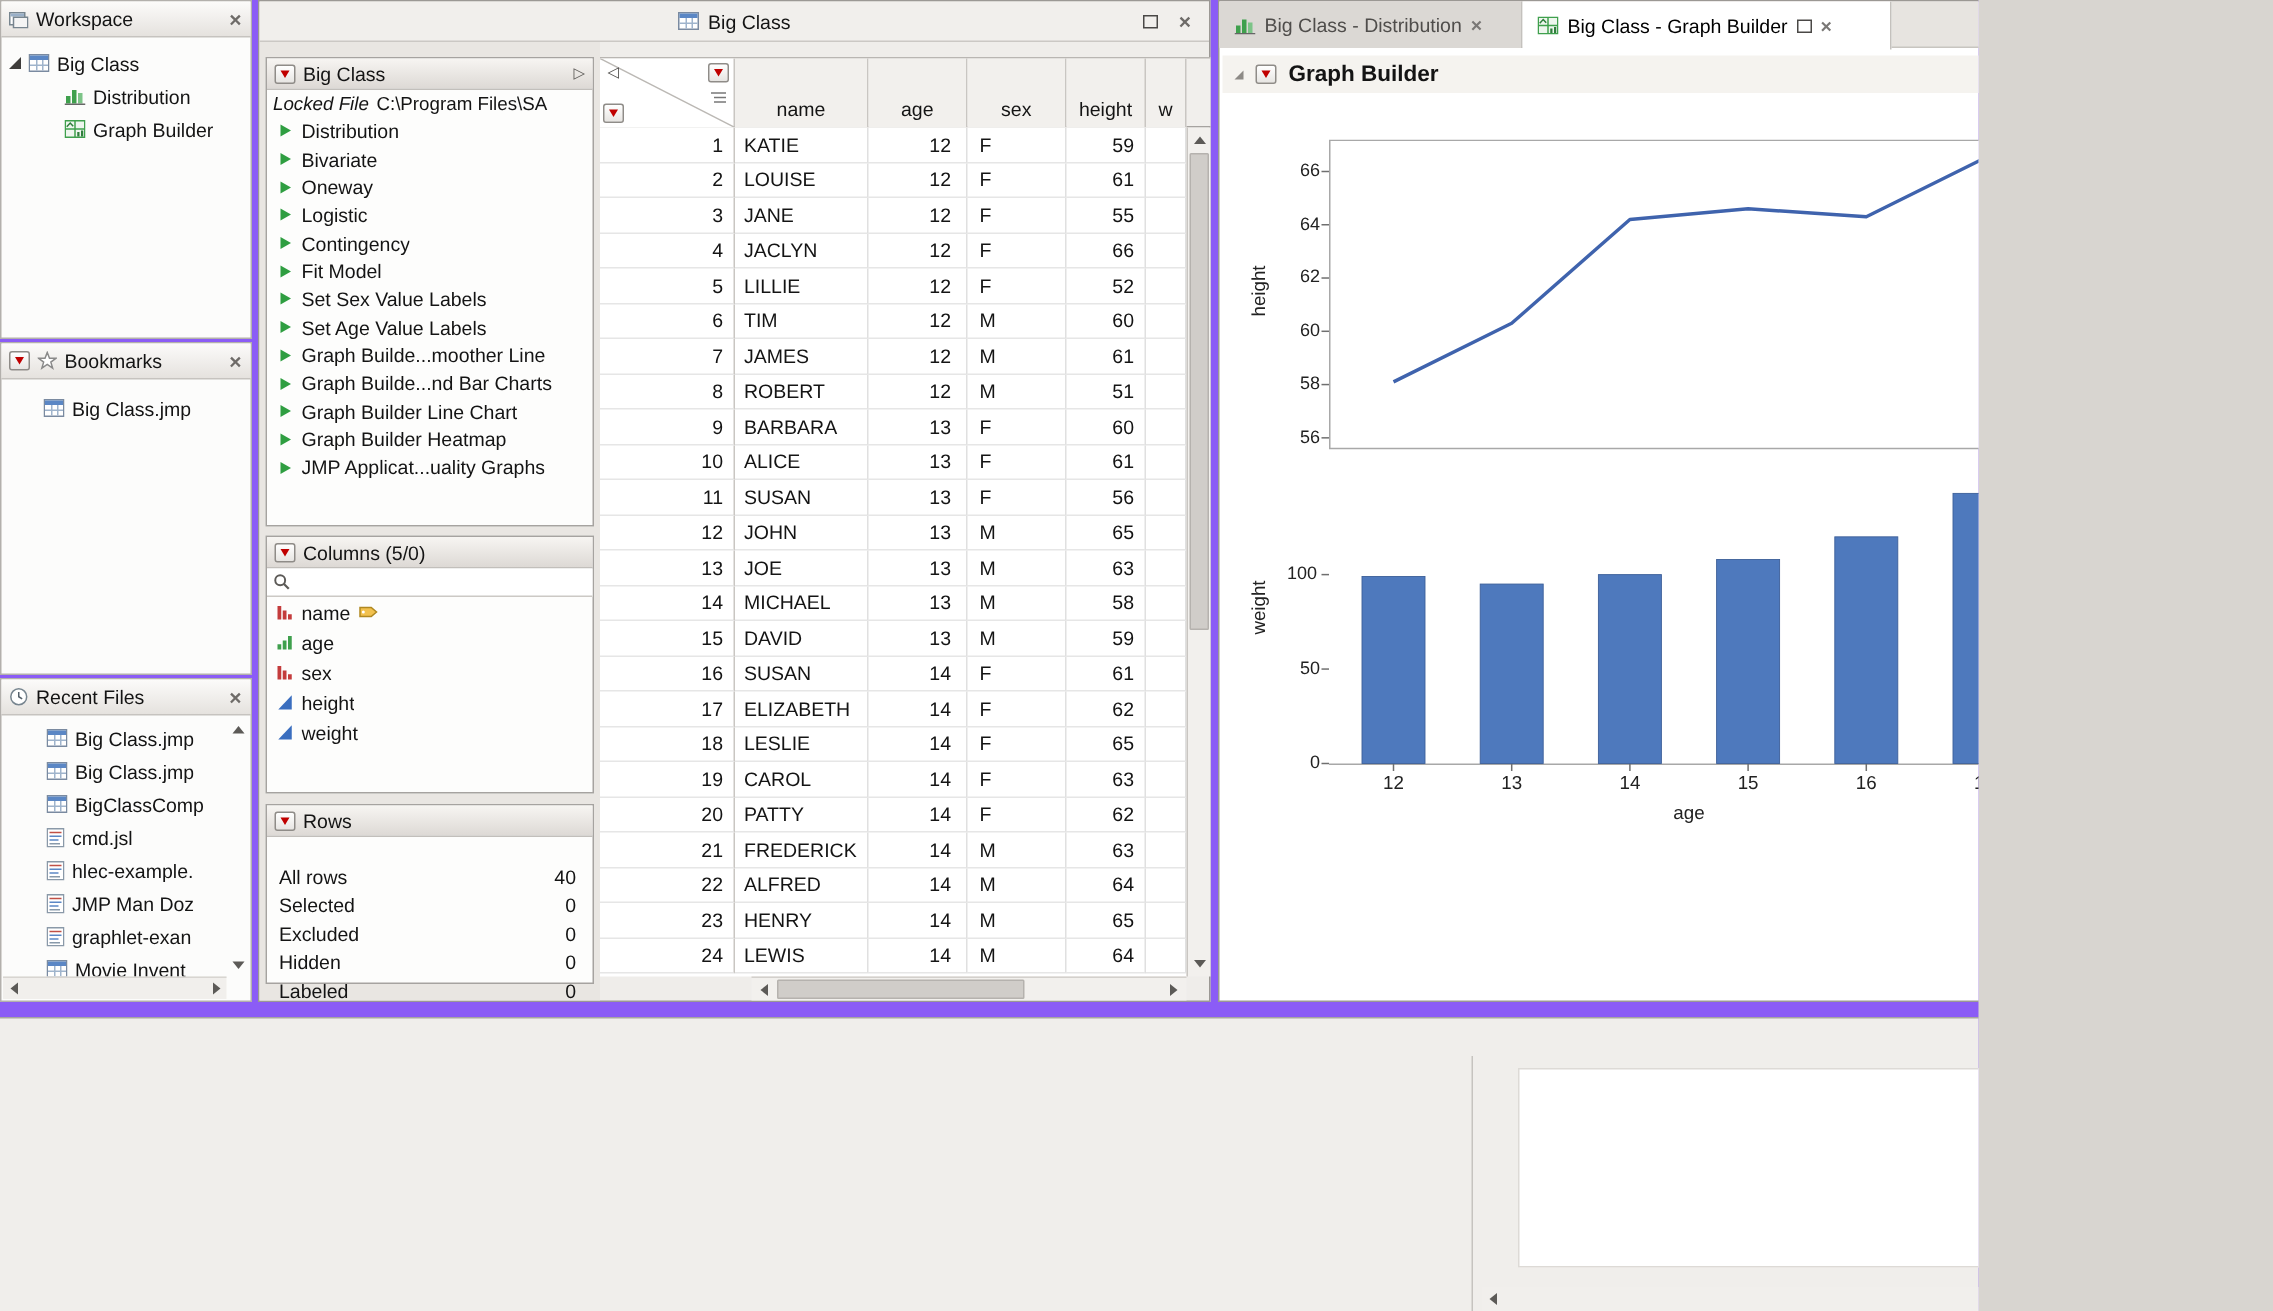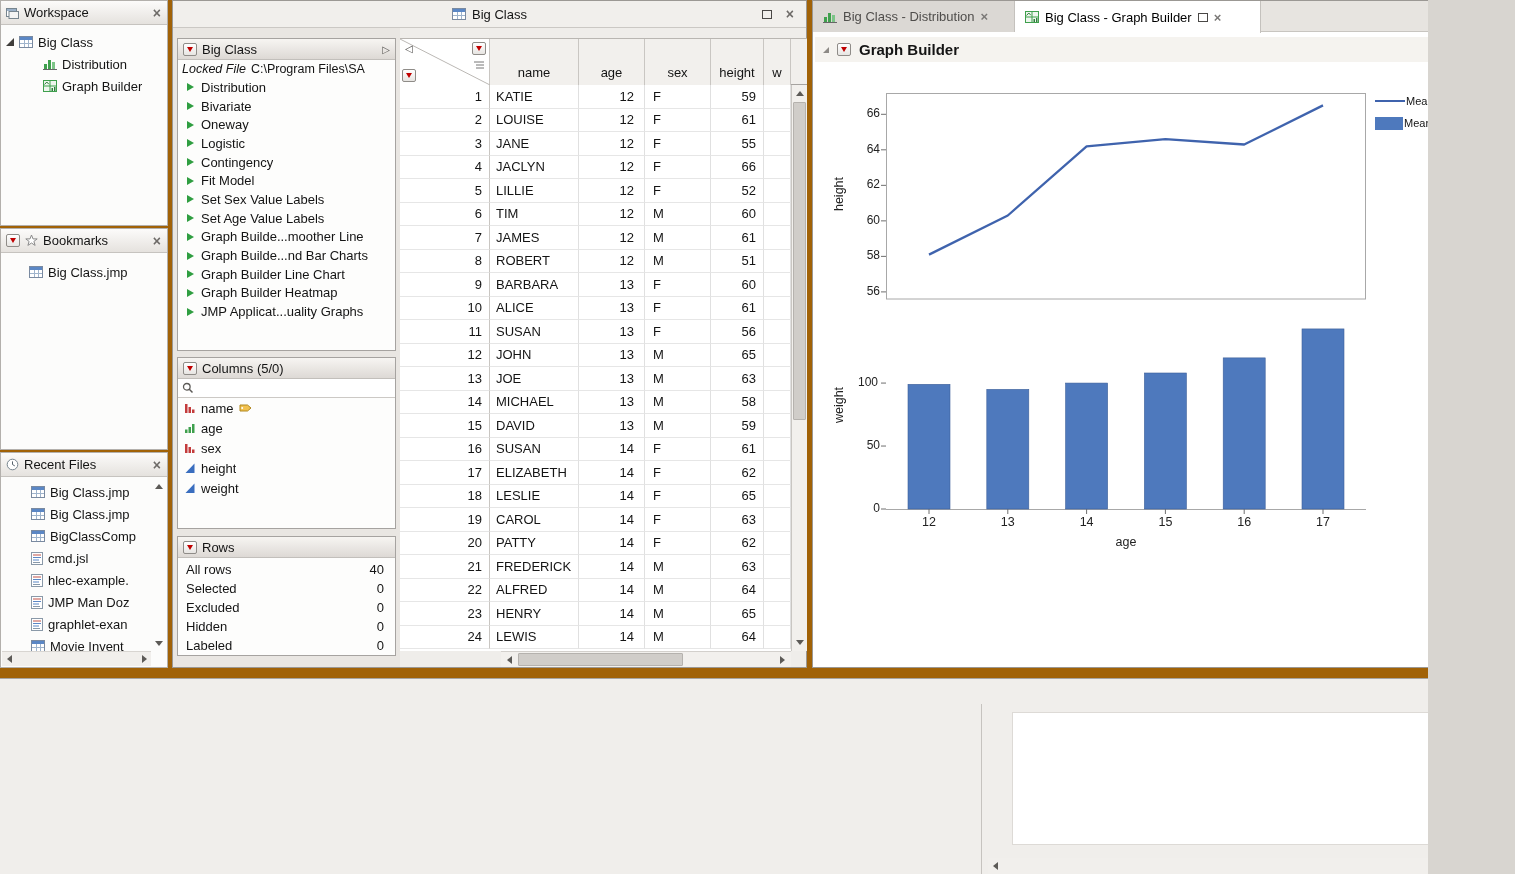--- a/index.html
+++ b/index.html
@@ -1,17 +1,17 @@
 <!DOCTYPE html>
 <html><head>
 <meta charset="utf-8">
 <style>
   *{margin:0;padding:0;box-sizing:border-box}
   body{background:#d8d5d0}
-  .screen{position:relative;width:1428px;height:874px;background:#a16207;
+  .screen{position:relative;width:1319px;height:874px;background:#8b5cf6;
     font-family:"Liberation Sans","DejaVu Sans",sans-serif;font-size:13px;color:#141414;overflow:hidden}
   .lbl{white-space:nowrap;overflow:hidden}
   .icn{display:inline-flex;flex:none;align-items:center;justify-content:center;line-height:0}
 
   
   .rtri{width:14px;height:13px;background:linear-gradient(#ffffff,#e7e5e2);border:1px solid #8f8c88;
     border-radius:2px;display:inline-flex;align-items:center;justify-content:center;flex:none}
   .rtri-glyph{width:0;height:0;border-left:3.5px solid transparent;border-right:3.5px solid transparent;border-top:5.5px solid #c00000}
   .gtri{width:0;height:0;border-top:4.5px solid transparent;border-bottom:4.5px solid transparent;border-left:7px solid #2f9e41;flex:none}
   .xbtn{color:#6e6b68;font-size:14px;line-height:1;font-weight:bold}
@@ -55,21 +55,21 @@
   #cols-panel{top:356px;height:172px}
   #rows-panel{top:535px;height:120px}
   .dw-phead{height:21px;display:flex;align-items:center;gap:5px;padding:0 5px;
     background:linear-gradient(#f7f5f2,#ddd9d5);border-bottom:1px solid #c2bfbb}
   .dw-phead .expand{margin-left:auto;color:#5c5a57;font-size:10px}
   .locked-line{height:18px;line-height:18px;padding:0 4px;font-size:12.5px;white-space:nowrap;overflow:hidden}
   .locked-line i{margin-right:5px}
   .script-item{height:18.7px;display:flex;align-items:center;gap:7px;padding-left:9px}
   .searchbox{height:19px;border-bottom:1px solid #ccc9c5;background:#fff;display:flex;align-items:center;padding:0 4px}
   .col-item{height:20px;display:flex;align-items:center;gap:5px;padding-left:6px}
-  #rows-stats{padding-top:2px}
+  #rows-stats{padding-top:17px}
   .row-stat{height:19px;display:flex;align-items:center;padding:0 11px 0 8px}
   .row-stat .lbl{flex:1}
   .row-stat .val{flex:none}
 
   
   .grid-header{position:absolute;left:227px;top:37px;width:407px;height:47px;display:flex;
     background:#f1efec;border-bottom:1px solid #a6a3a0;border-top:1px solid #b9b6b2}
   .corner{position:relative;width:90px;height:46px;background:#fff;border-right:1px solid #c9c6c2;flex:none}
   .corner .diag{position:absolute;left:0;top:0}
   .c-dock{position:absolute;left:5px;top:4px;font-size:10px;color:#4c4a48}

